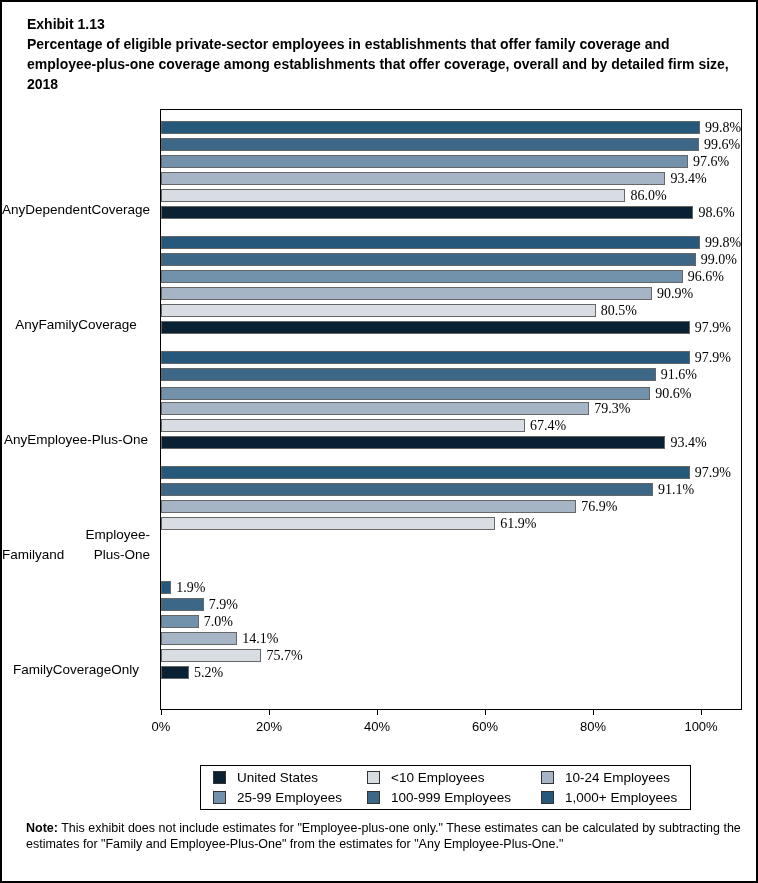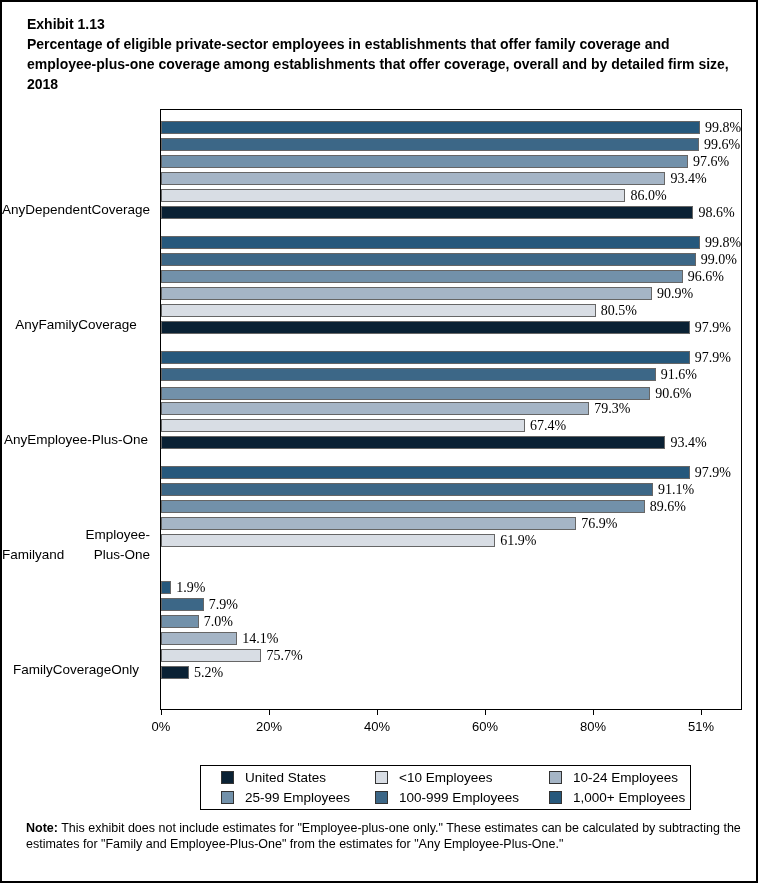--- a/index.html
+++ b/index.html
@@ -27,21 +27,21 @@
   }
   .axis-tick{position:absolute;top:100%;width:1px;height:6px;background:#000;}
   .axis-tick-label{
     position:absolute;top:609px;transform:translateX(-50%);
     font-size:13px;white-space:nowrap;
   }
   .legend{
     position:absolute;left:198px;top:763px;width:491px;height:45px;
     border:1px solid #000;
     display:grid;grid-template-columns:154px 174px 1fr;
-    align-content:space-evenly;padding-left:20px;
+    align-content:space-evenly;padding-left:12px;
   }
   .legend-item{display:flex;align-items:center;gap:11px;}
   .legend-swatch{width:13px;height:13px;border:1px solid #333;flex-shrink:0;}
   .legend-label{font-size:13.5px;white-space:nowrap;}
   .footer{position:absolute;left:24px;top:819px;width:716px;font-size:12.5px;line-height:15.5px;}
   .footer p{margin:0;}
   .bold{font-weight:bold;}
 </style>
 </head>
 <body>
@@ -160,24 +160,20 @@
           </div>
         </div>
         <div class="bar-group" style="top: 354px; height: 102px;">
           <div class="bar-row" style="height: 17px;">
             <div class="bar" style="width: 91.1546%; background: rgb(38, 88, 124);"></div>
             <span class="bar-value">97.9%</span>
           </div>
           <div class="bar-row" style="height: 17px;">
             <div class="bar" style="width: 84.8231%; background: rgb(60, 103, 135);"></div>
             <span class="bar-value">91.1%</span>
-          </div>
-          <div class="bar-row" style="height: 17px;">
-            <div class="bar" style="width: 83.4264%; background: rgb(114, 145, 170);"></div>
-            <span class="bar-value">89.6%</span>
           </div>
           <div class="bar-row" style="height: 17px;">
             <div class="bar" style="width: 71.6015%; background: rgb(165, 181, 198);"></div>
             <span class="bar-value">76.9%</span>
           </div>
           <div class="bar-row" style="height: 17px;">
             <div class="bar" style="width: 57.635%; background: rgb(216, 221, 228);"></div>
             <span class="bar-value">61.9%</span>
           </div>
         </div>
@@ -211,21 +207,21 @@
         <div class="axis-tick-label" style="left: 0%;">0%</div>
         <div class="axis-tick" style="left: calc(18.622% - 0.5px);"></div>
         <div class="axis-tick-label" style="left: 18.622%;">20%</div>
         <div class="axis-tick" style="left: calc(37.2439% - 0.5px);"></div>
         <div class="axis-tick-label" style="left: 37.2439%;">40%</div>
         <div class="axis-tick" style="left: calc(55.8659% - 0.5px);"></div>
         <div class="axis-tick-label" style="left: 55.8659%;">60%</div>
         <div class="axis-tick" style="left: calc(74.4879% - 0.5px);"></div>
         <div class="axis-tick-label" style="left: 74.4879%;">80%</div>
         <div class="axis-tick" style="left: calc(93.1099% - 0.5px);"></div>
-        <div class="axis-tick-label" style="left: 93.1099%;">51%</div>
+        <div class="axis-tick-label" style="left: 93.1099%;">100%</div>
       </div>
   </div>
 
   <div class="legend" id="legend">
       <div class="legend-item">
         <span class="legend-swatch" style="background: rgb(10, 33, 52);"></span>
         <span class="legend-label">United States</span>
       </div>
       <div class="legend-item">
         <span class="legend-swatch" style="background: rgb(216, 221, 228);"></span>

